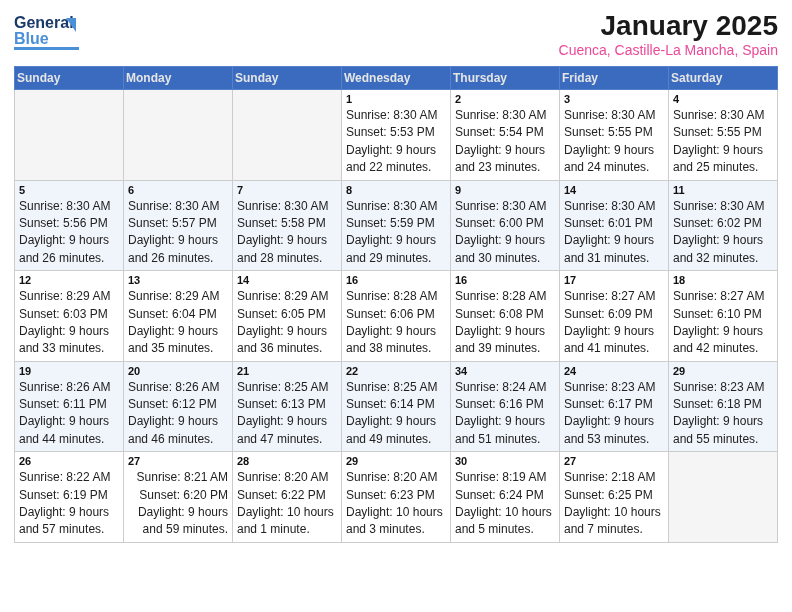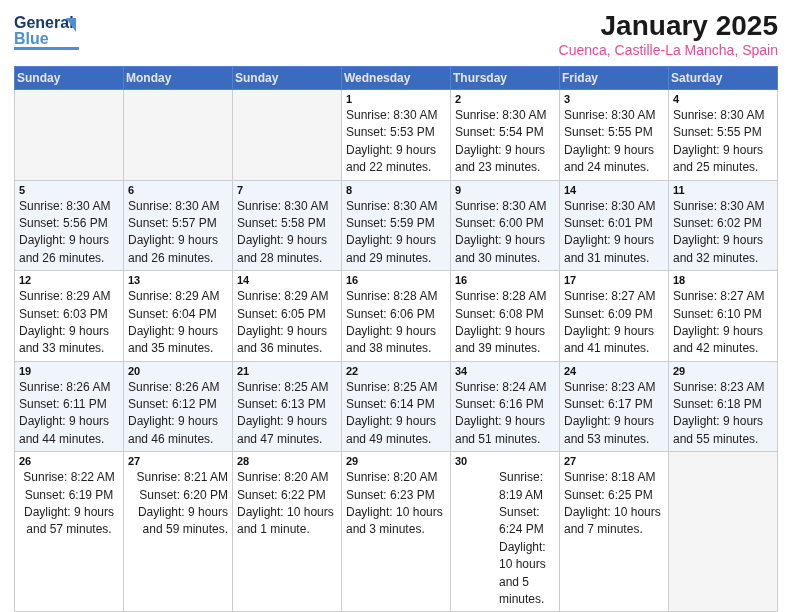--- a/index.html
+++ b/index.html
@@ -296,21 +296,21 @@
             <div class="day-num">29</div>
             <div class="day-detail" style="white-space: pre-line;">Sunrise: 8:23 AM
 Sunset: 6:18 PM
 Daylight: 9 hours
 and 55 minutes.</div>
           </td>
         </tr>
         <tr>
           <td>
             <div class="day-num">26</div>
-            <div class="day-detail" style="white-space: pre-line; text-align: center;">Sunrise: 8:22 AM
+            <div class="day-detail" style="white-space: pre-line;">Sunrise: 8:22 AM
 Sunset: 6:19 PM
 Daylight: 9 hours
 and 57 minutes.</div>
           </td>
           <td>
             <div class="day-num">27</div>
             <div class="day-detail" style="white-space: pre-line; text-align: right;">Sunrise: 8:21 AM
 Sunset: 6:20 PM
 Daylight: 9 hours
 and 59 minutes.</div>
@@ -324,28 +324,28 @@
           </td>
           <td>
             <div class="day-num">29</div>
             <div class="day-detail" style="white-space: pre-line;">Sunrise: 8:20 AM
 Sunset: 6:23 PM
 Daylight: 10 hours
 and 3 minutes.</div>
           </td>
           <td>
             <div class="day-num">30</div>
-            <div class="day-detail" style="white-space: pre-line; margin-left: 44px;">Sunrise: 8:19 AM
+            <div class="day-detail" style="white-space: pre-line;">Sunrise: 8:19 AM
 Sunset: 6:24 PM
 Daylight: 10 hours
 and 5 minutes.</div>
           </td>
           <td>
             <div class="day-num">27</div>
-            <div class="day-detail" style="white-space: pre-line;">Sunrise: 8:18 AM
+            <div class="day-detail" style="white-space: pre-line;">Sunrise: 2:18 AM
 Sunset: 6:25 PM
 Daylight: 10 hours
 and 7 minutes.</div>
           </td>
           <td class="empty"></td>
         </tr>
       </tbody>
   </table>
 </div>
 

